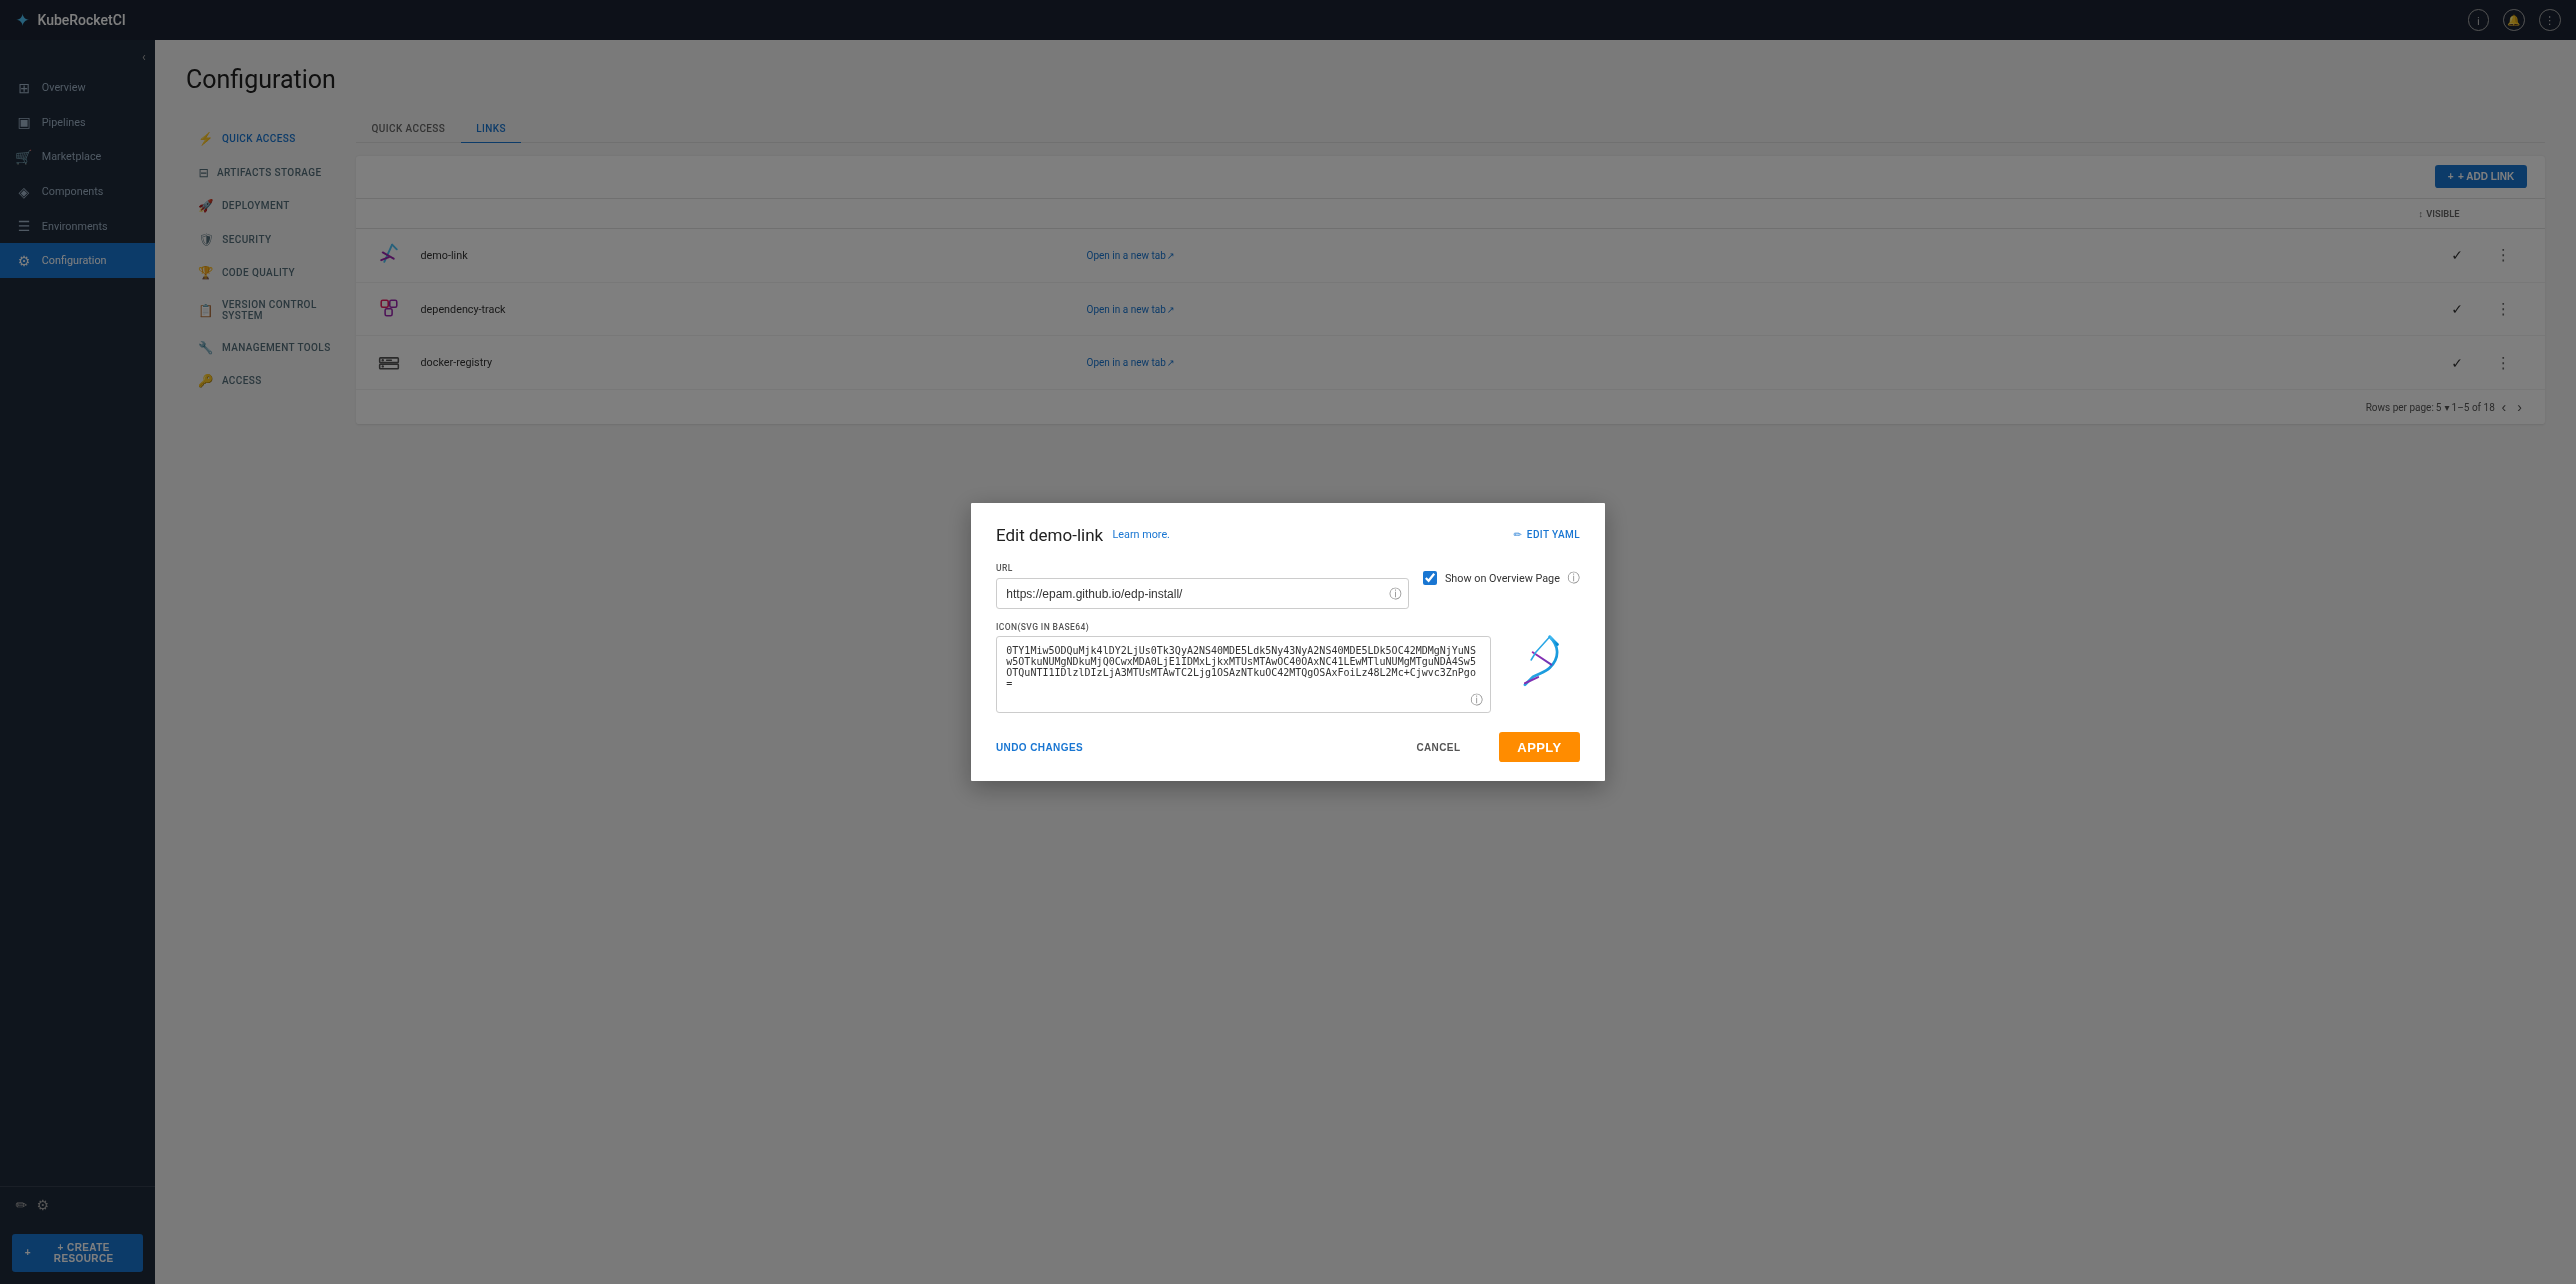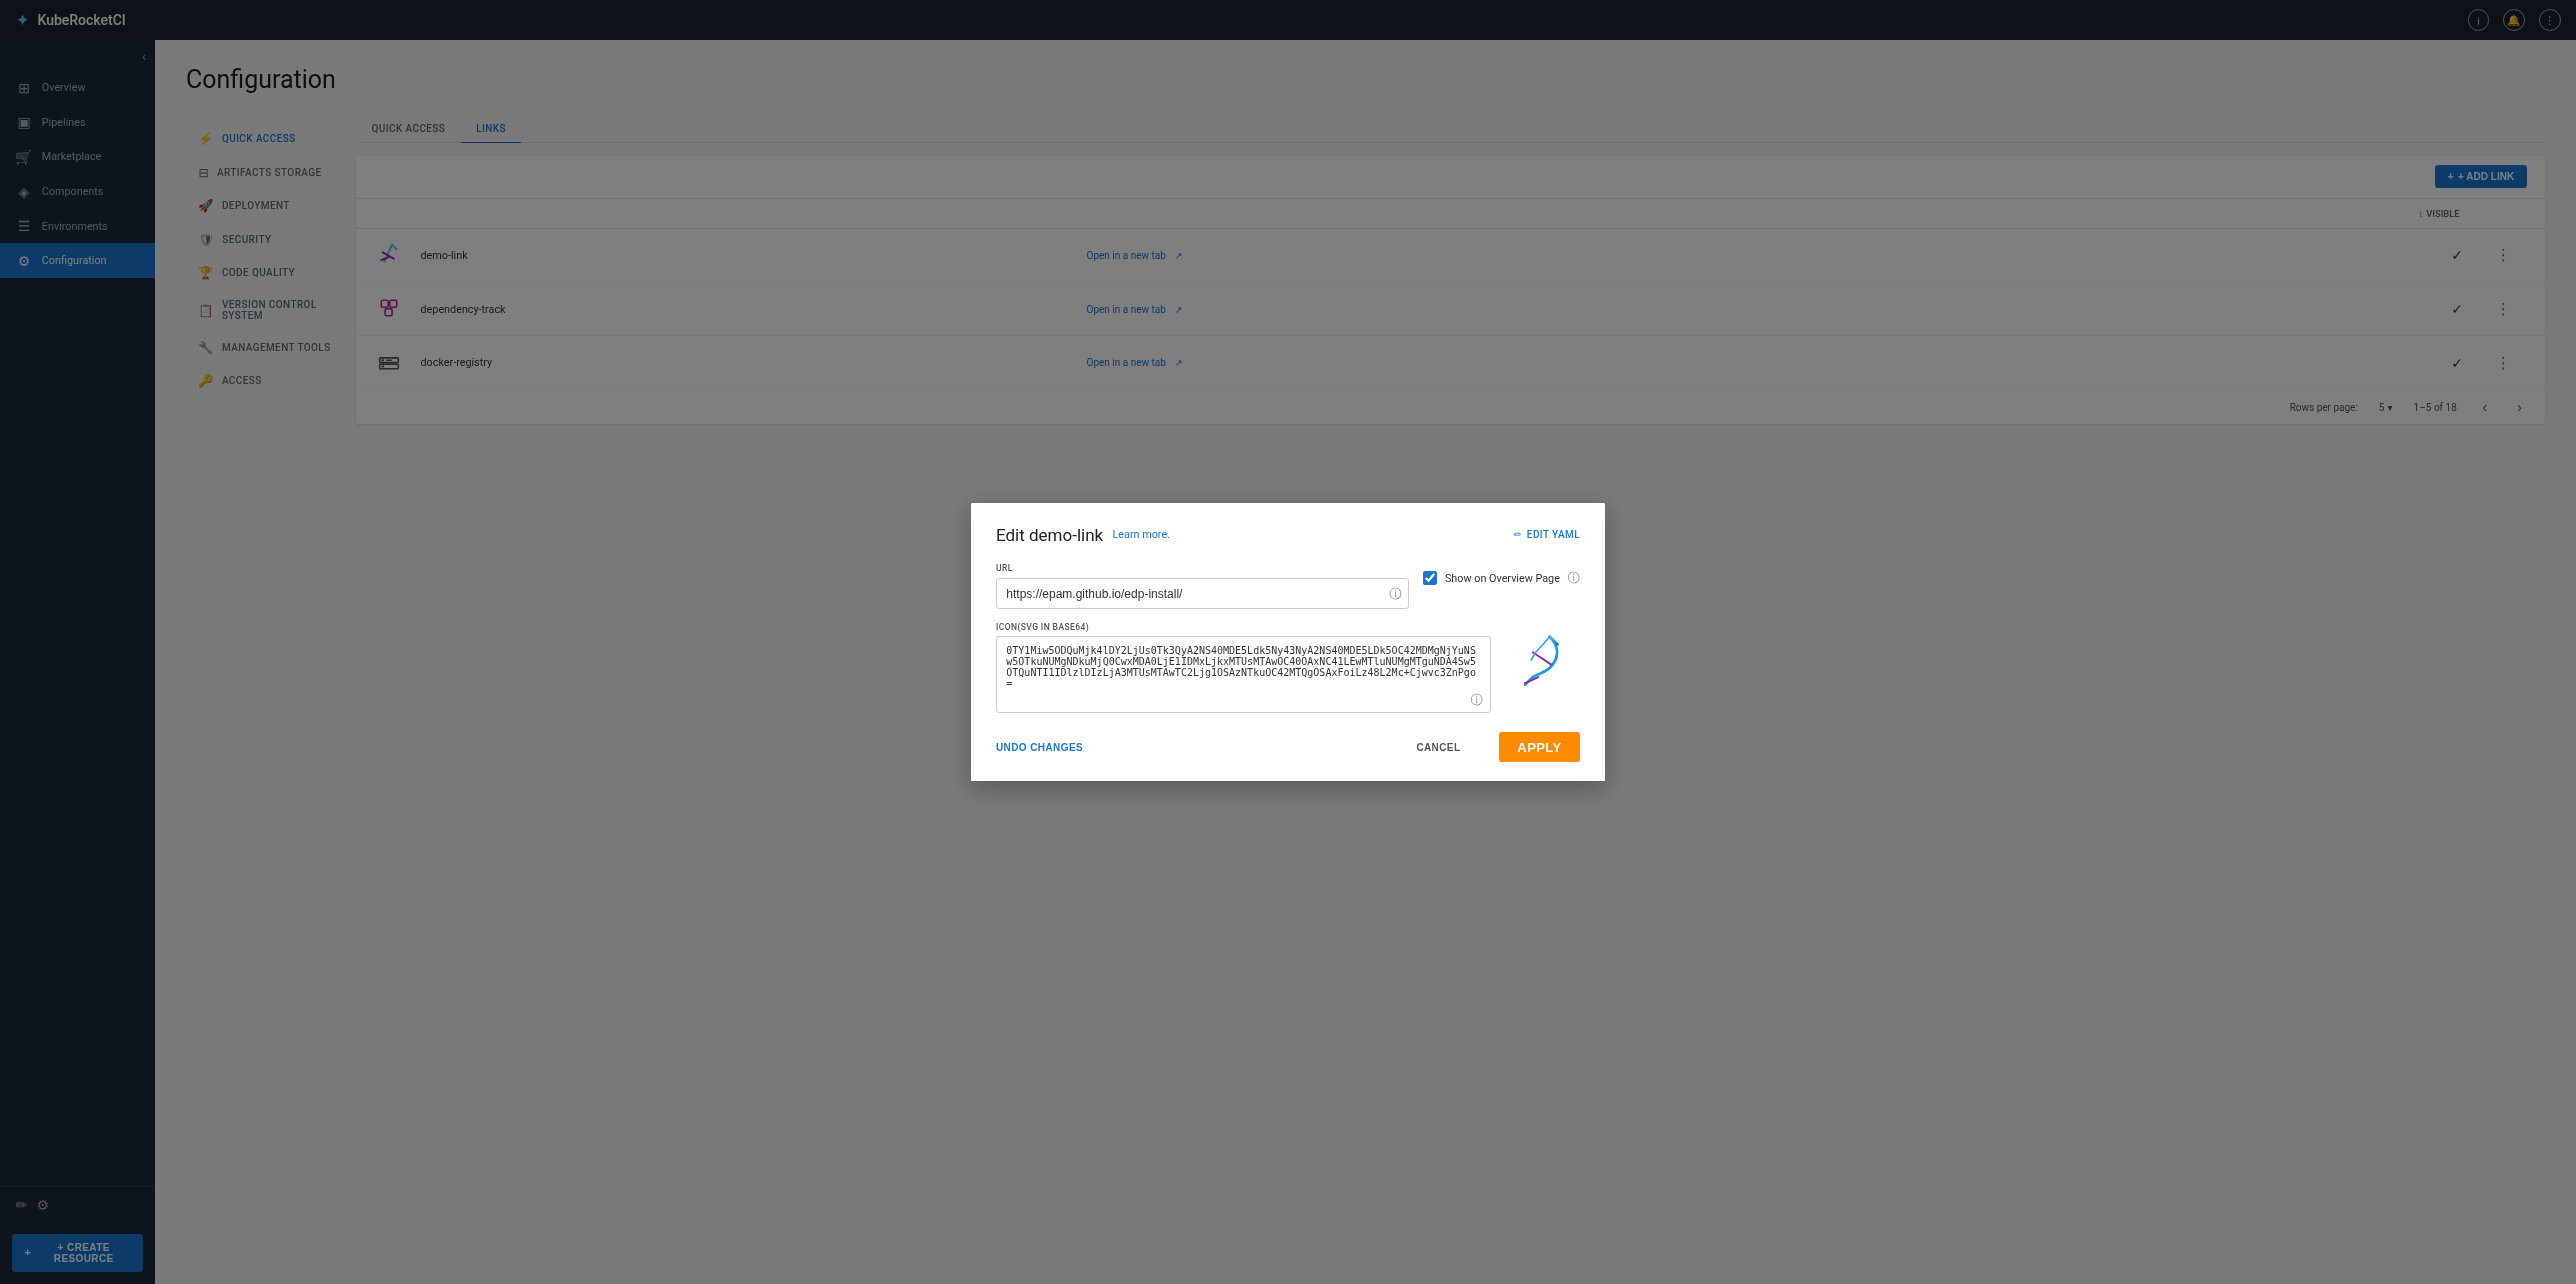--- a/index.html
+++ b/index.html
@@ -184,21 +184,21 @@
       padding: 10.8px 18.5px;
       border-bottom: 0.8px solid #f0f0f0;
       font-size: 10.8px;
     }
     .table-row:last-child { border-bottom: none; }
     .col-icon { width: 46px; }
     .col-name { flex: 1; color: #333; }
     .col-url { flex: 2; }
     .col-visible { width: 77px; text-align: center; }
     .col-actions { width: 31px; }
-    .open-link { color: #1976d2; font-size: 10px; display: flex; align-items: center; gap: 9px; cursor: pointer; }
+    .open-link { color: #1976d2; font-size: 10px; display: flex; align-items: center; gap: 1px; cursor: pointer; }
     .check-mark { color: #333; font-size: 14px; }
     .more-icon { color: #666; cursor: pointer; font-size: 15.5px; }
 
     
     .config-layout {
       display: flex;
       gap: 0;
     }
     .config-sidenav {
       width: 170px;
@@ -231,21 +231,21 @@
     }
 
     
     .pagination {
       display: flex;
       align-items: center;
       justify-content: flex-end;
       padding: 7.7px 18.5px;
       font-size: 10px;
       color: #555;
-      gap: 21px;
+      gap: 2px;
     }
     .pagination-btn {
       background: none;
       border: none;
       cursor: pointer;
       color: #555;
       font-size: 14px;
       padding: 1.5px 4.6px;
     }
 

